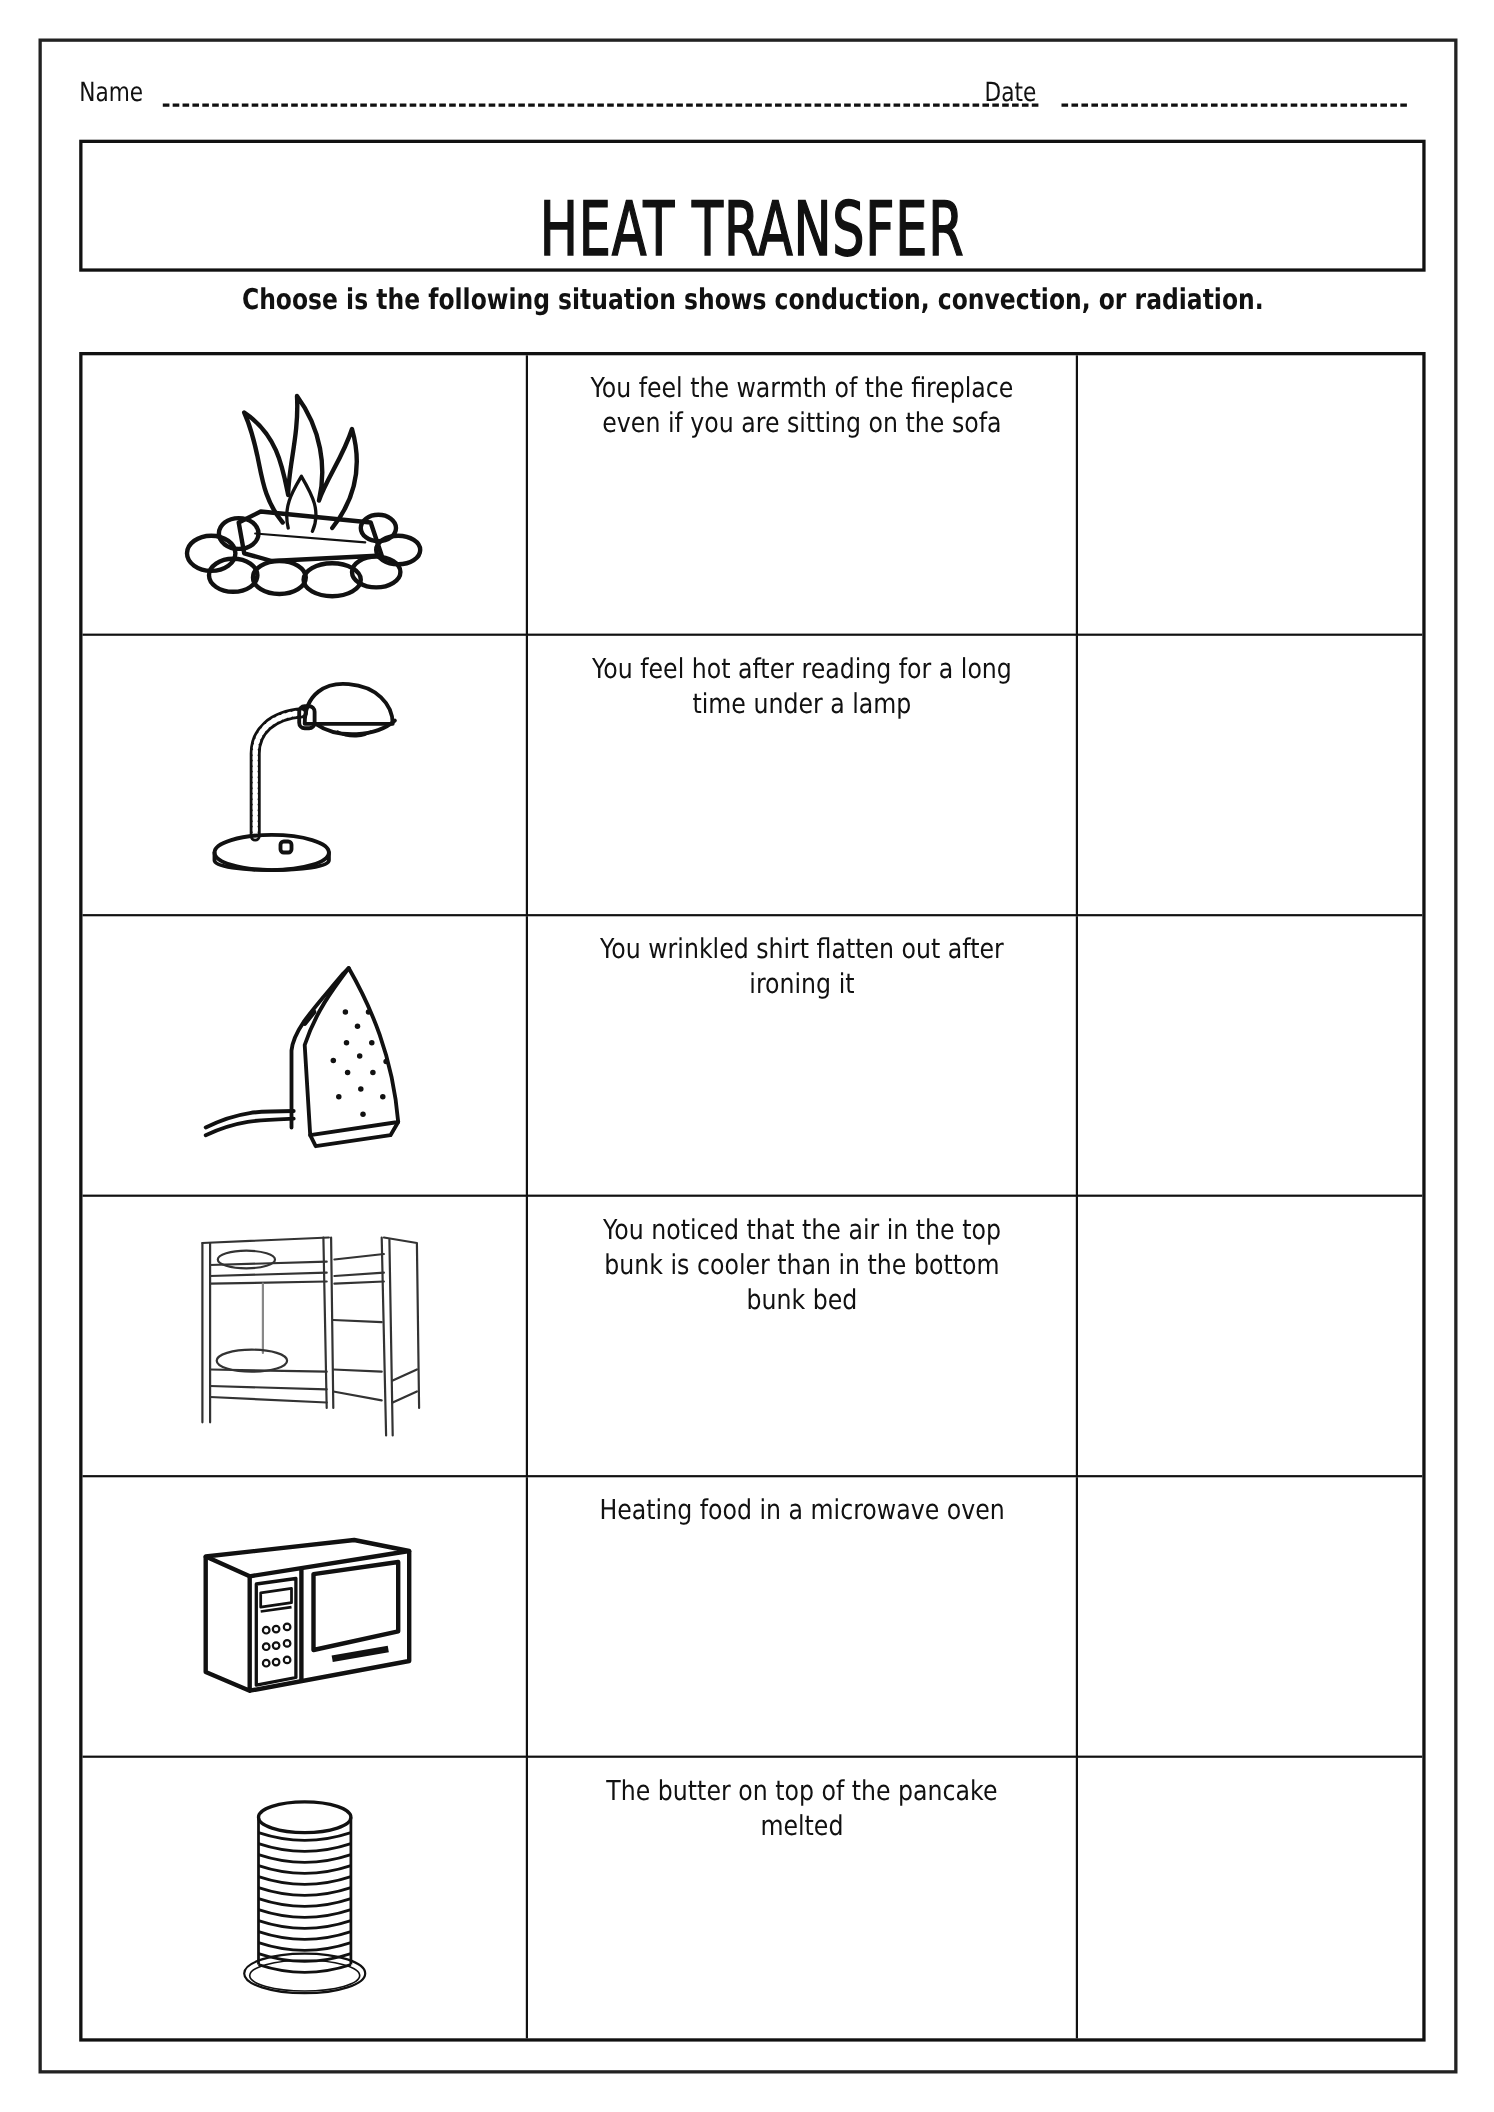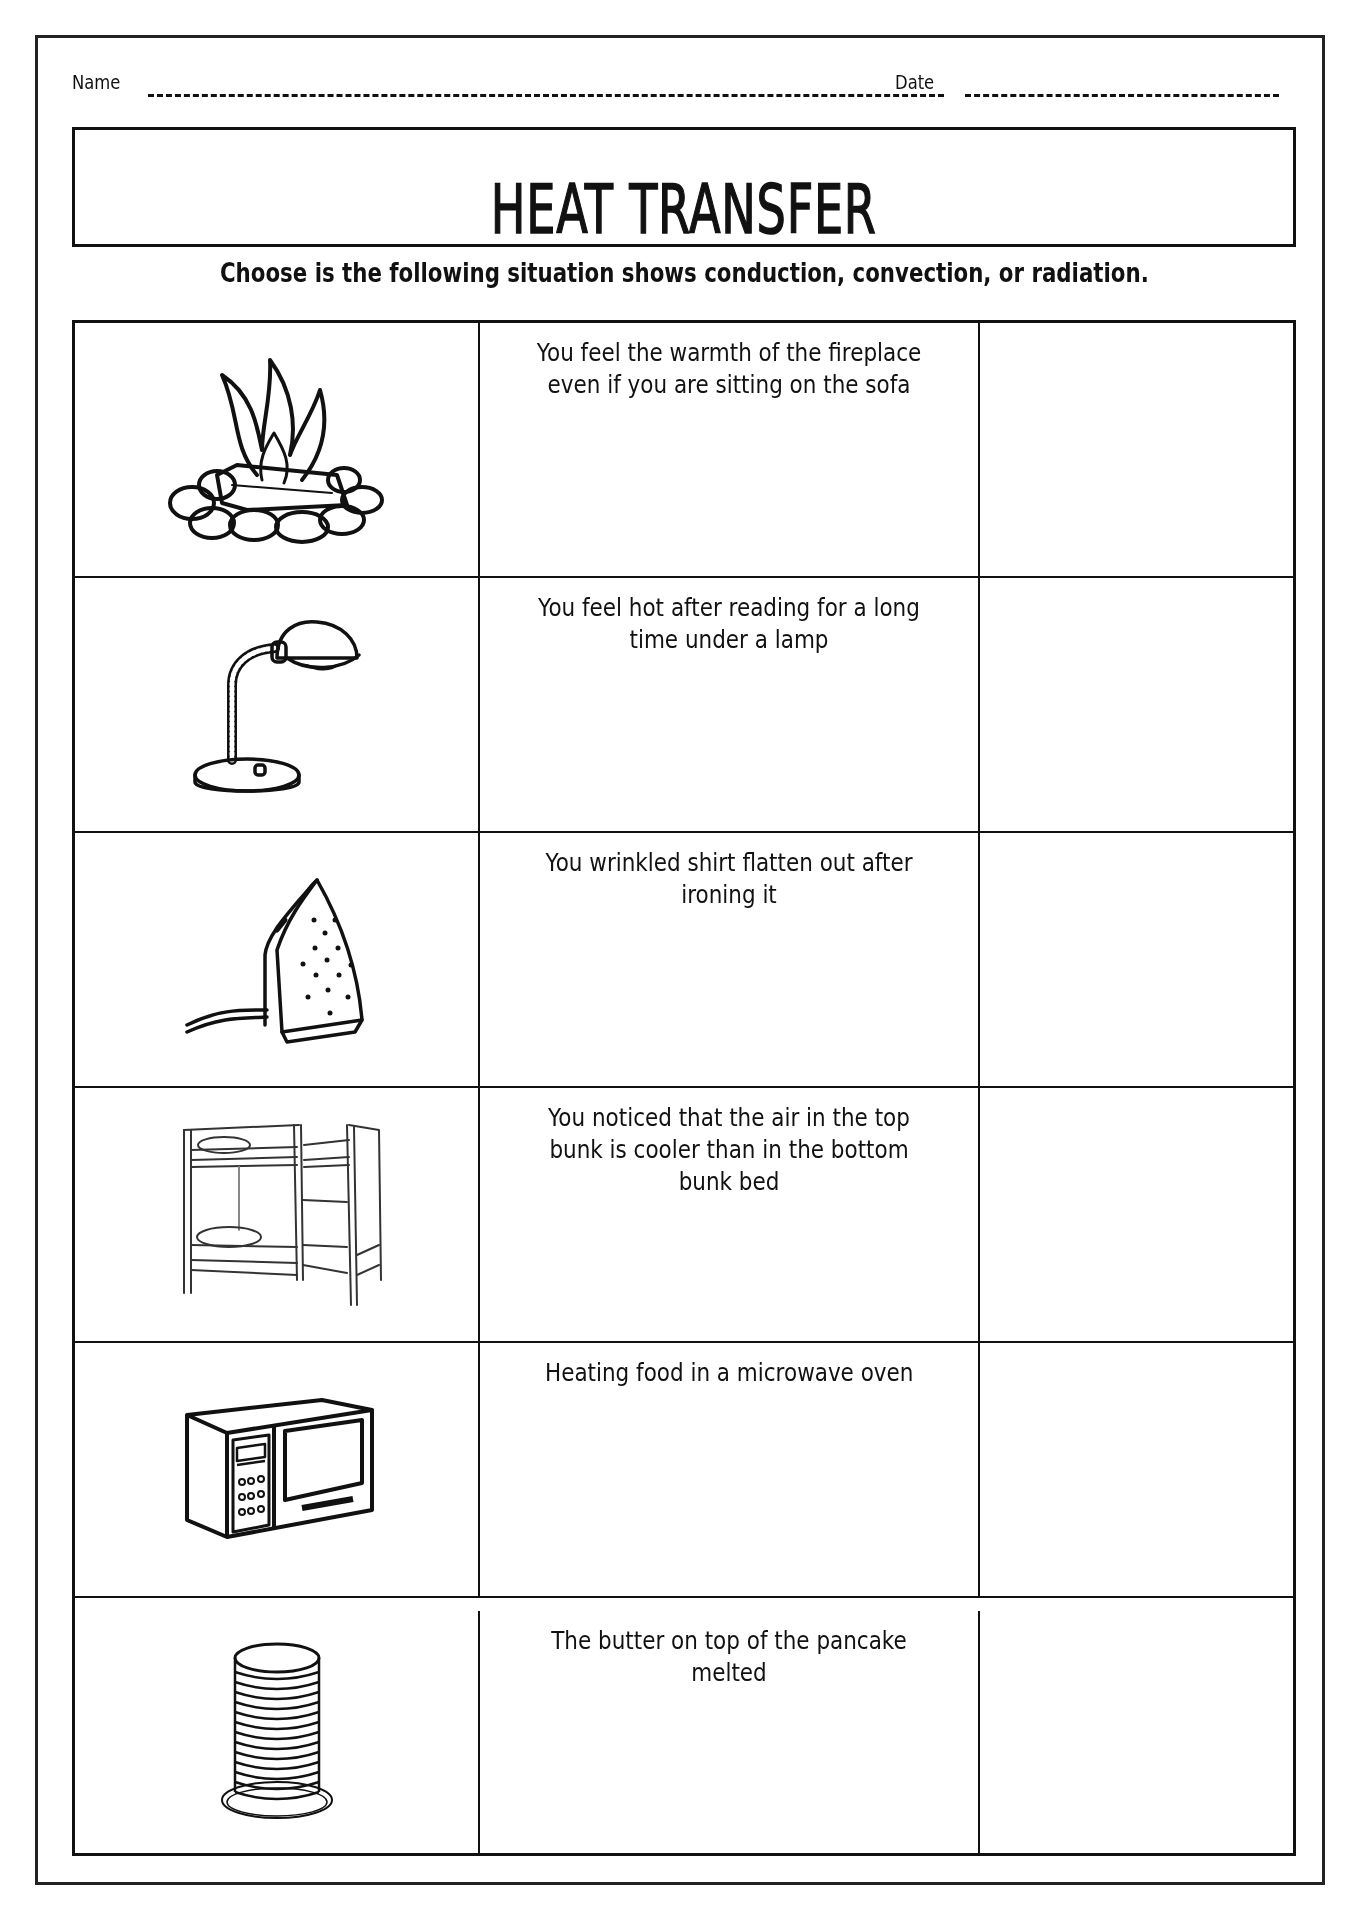--- a/index.html
+++ b/index.html
@@ -6,21 +6,21 @@
     html, body { width: 1358px; height: 1920px; background: #ffffff; overflow: hidden; }
     body { position: relative; font-family: "DejaVu Sans", sans-serif; color: #111111; }
 
     .page-border {
       position: absolute; left: 35px; top: 35px; width: 1290px; height: 1850px;
       border: 3px solid #222222;
     }
 
     .header-row {
       position: absolute; left: 72px; top: 68px; width: 1210px; height: 36px;
-      font-family: "DejaVu Sans", sans-serif; font-size: 20px;
+      font-family: "DejaVu Sans", sans-serif; font-size: 24px;
     }
     .name-label { position: absolute; left: 0; top: 2px; transform: scaleX(0.82); transform-origin: left; }
     .name-line {
       position: absolute; left: 76px; top: 26px; width: 796px; height: 0;
       border-top: 3px dashed #111111;
     }
     .date-label { position: absolute; left: 823px; top: 2px; transform: scaleX(0.82); transform-origin: left; }
     .date-line {
       position: absolute; left: 893px; top: 26px; width: 314px; height: 0;
       border-top: 3px dashed #111111;
@@ -46,21 +46,21 @@
 
     .worksheet-table {
       position: absolute; left: 72px; top: 320px; width: 1224px; height: 1536px;
       border: 3px solid #111111;
       display: grid;
       grid-template-columns: 405px 500px 1fr;
       grid-template-rows: repeat(6, 1fr);
     }
     .cell { border-right: 2px solid #111111; border-bottom: 2px solid #111111; position: relative; }
     .cell.last-col { border-right: none; }
-    .row-last .cell { border-bottom: none; margin-top: 13px; }
+    .row-last .cell { border-bottom: none; }
     .row { display: contents; }
 
     .img-cell { display: flex; align-items: center; justify-content: center; }
     .img-cell svg { display: block; }
 
     .text-cell {
       padding: 14px 16px 0 16px; text-align: center;
       font-size: 25px; line-height: 32px;
     }
     .text-cell span { display: inline-block; transform: scaleX(0.86); }

